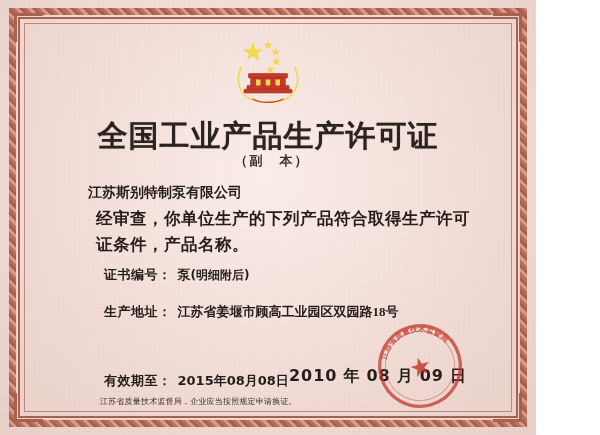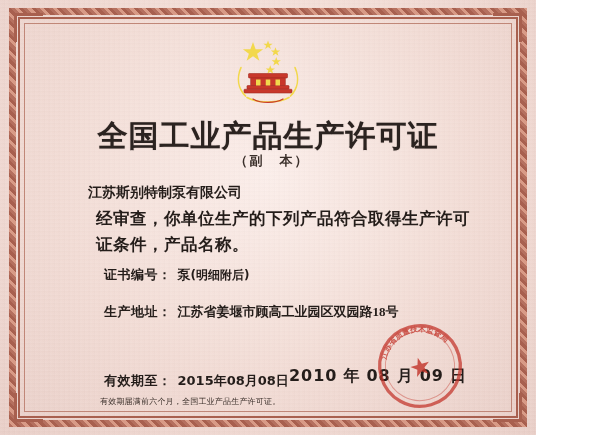--- a/index.html
+++ b/index.html
@@ -266,21 +266,21 @@
 
 
   <div class="field-row" id="row-valid">
     <span class="field-label">有效期至：</span><span class="field-value">2015年08月08日</span>
   </div>
 
   <div id="issue-date">
     <span>2010</span><span>年</span><span>08</span><span>月</span><span>09</span><span>日</span>
   </div>
 
-  <div id="footnote">有效期届满前六个月，全国工业产品生产许可证。</div>
+  <div id="footnote">江苏省质量技术监督局，企业应当按照规定申请换证。</div>
 
   <svg id="seal" viewBox="0 0 100 100" xmlns="http://www.w3.org/2000/svg">
     <defs>
       <path id="seal-arc" d="M 14,50 A 36,36 0 1 1 86,50" fill="none"></path>
     </defs>
     <circle cx="50" cy="50" r="42" fill="none" stroke="#c3362c" stroke-width="3.5" opacity="0.9"></circle>
     <circle cx="50" cy="50" r="36" fill="none" stroke="#c3362c" stroke-width="1" opacity="0.5"></circle>
     <text id="seal-text" text-anchor="middle">
       <textPath href="#seal-arc" startOffset="50%">江苏省质量技术监督局</textPath>
     </text>

